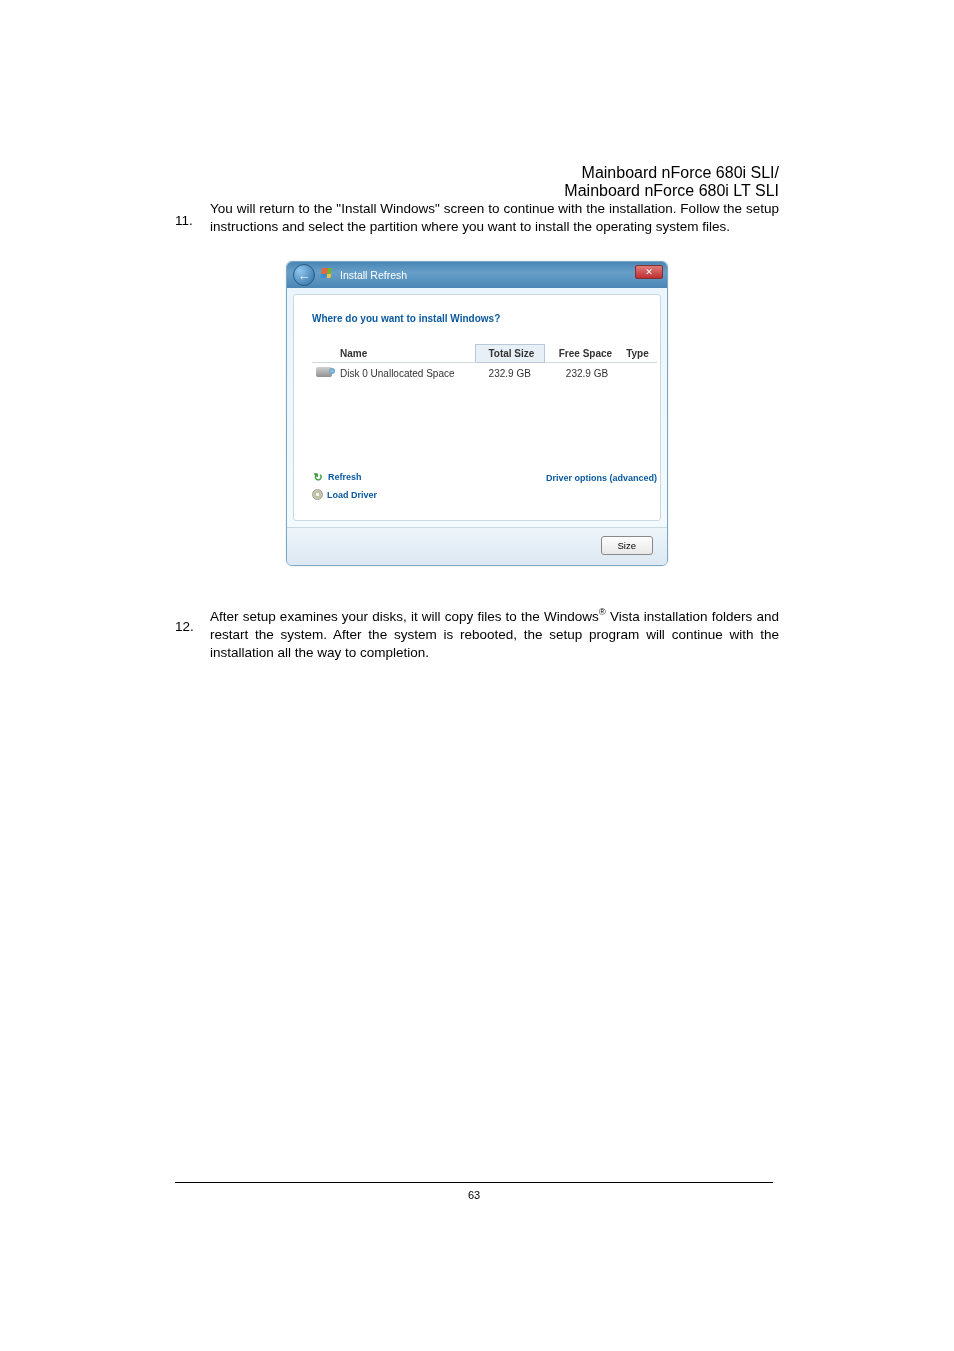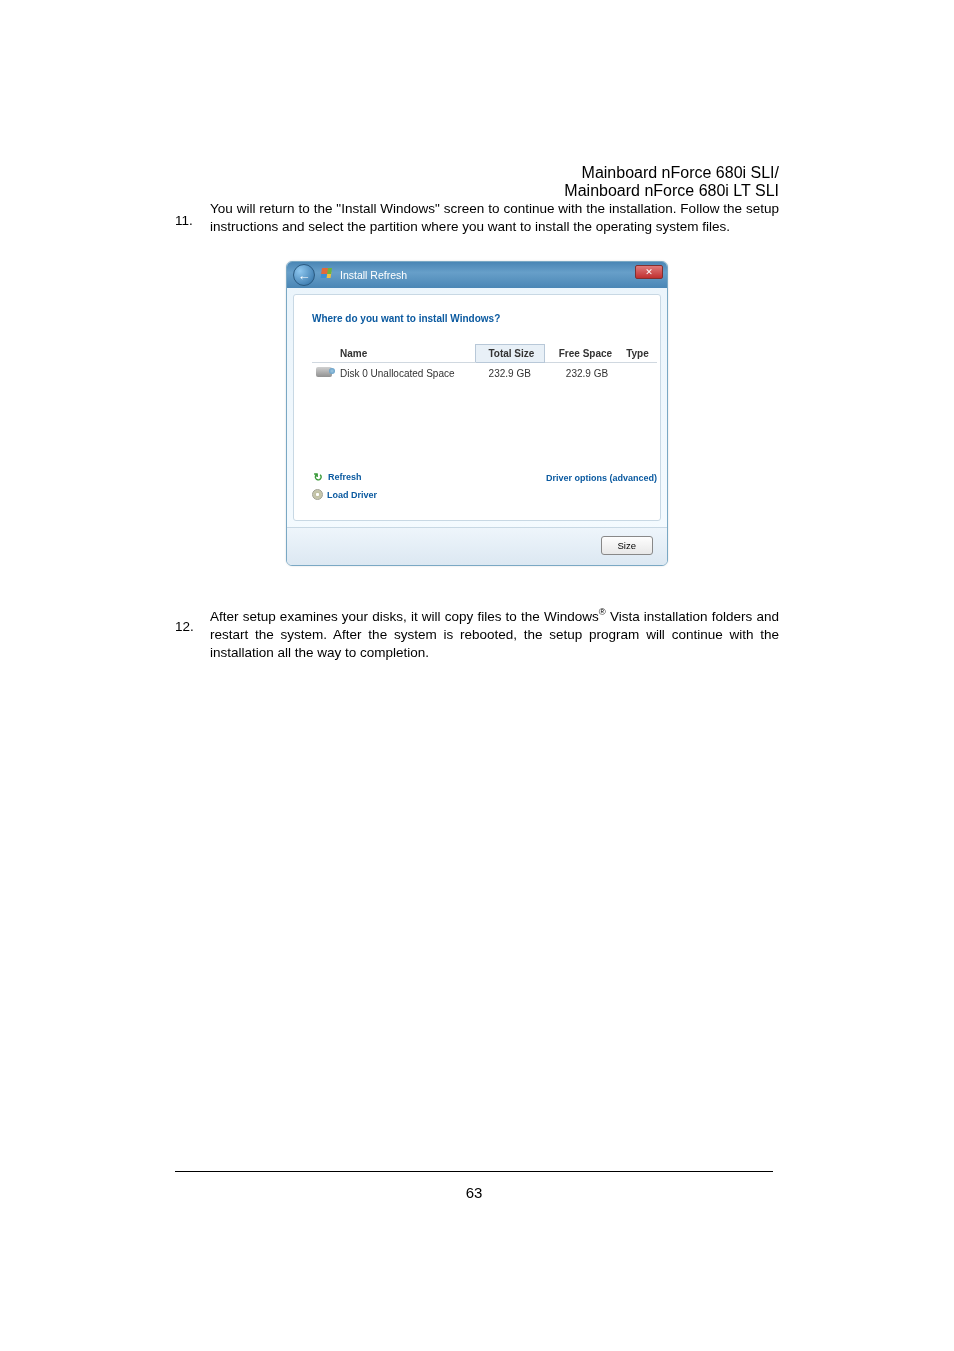--- a/index.html
+++ b/index.html
@@ -187,22 +187,22 @@
     font-size: 9.5px;
     font-family: inherit;
   }
   .footer {
     position: absolute;
     bottom: 150px;
     left: 175px;
     right: 181px;
     border-top: 1px solid #000;
     text-align: center;
-    padding-top: 12px;
-    font-size: 15px;
+    padding-top: 6px;
+    font-size: 11px;
   }
 </style>
 </head>
 <body>
 
 <div class="page">
 
   <div class="header-block">
     <span class="line1">Mainboard nForce 680i SLI/ </span>
     <span class="line2">Mainboard nForce 680i LT SLI</span>

